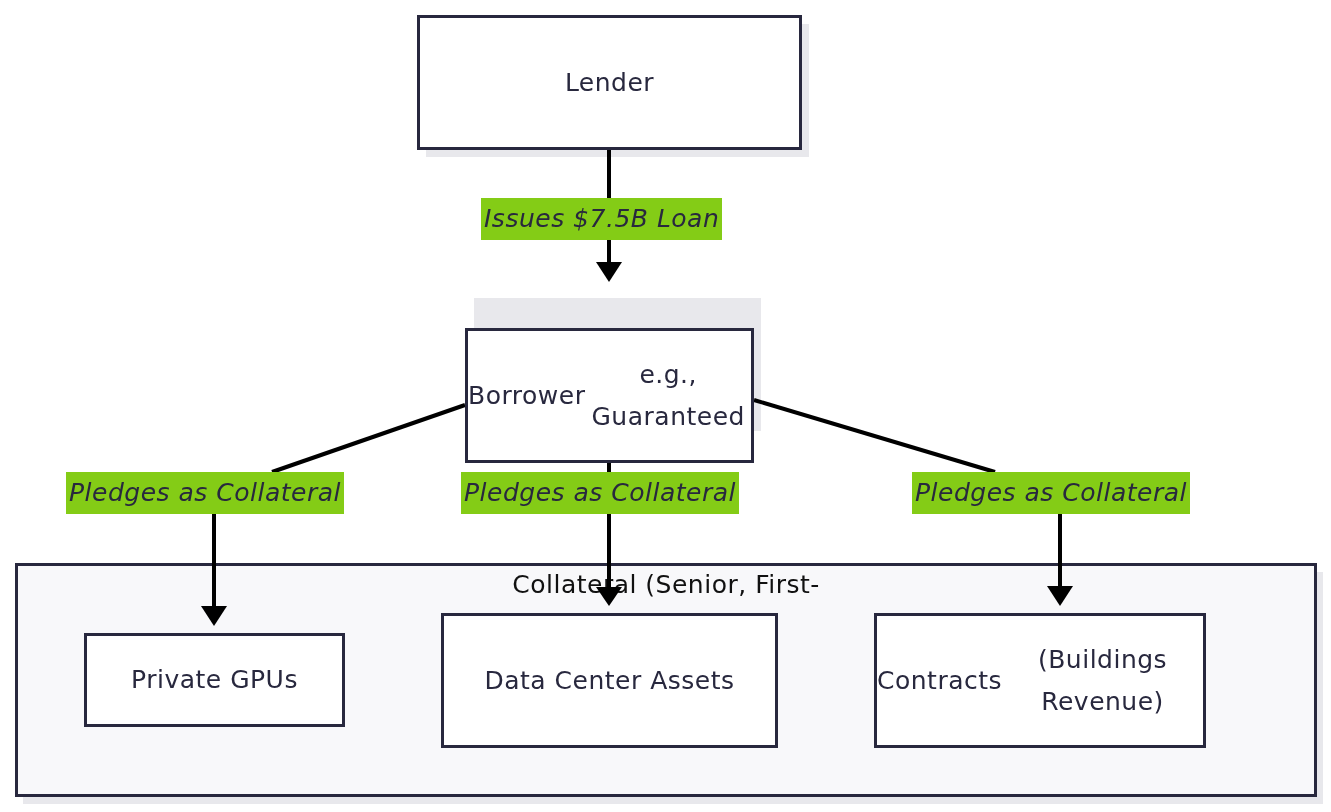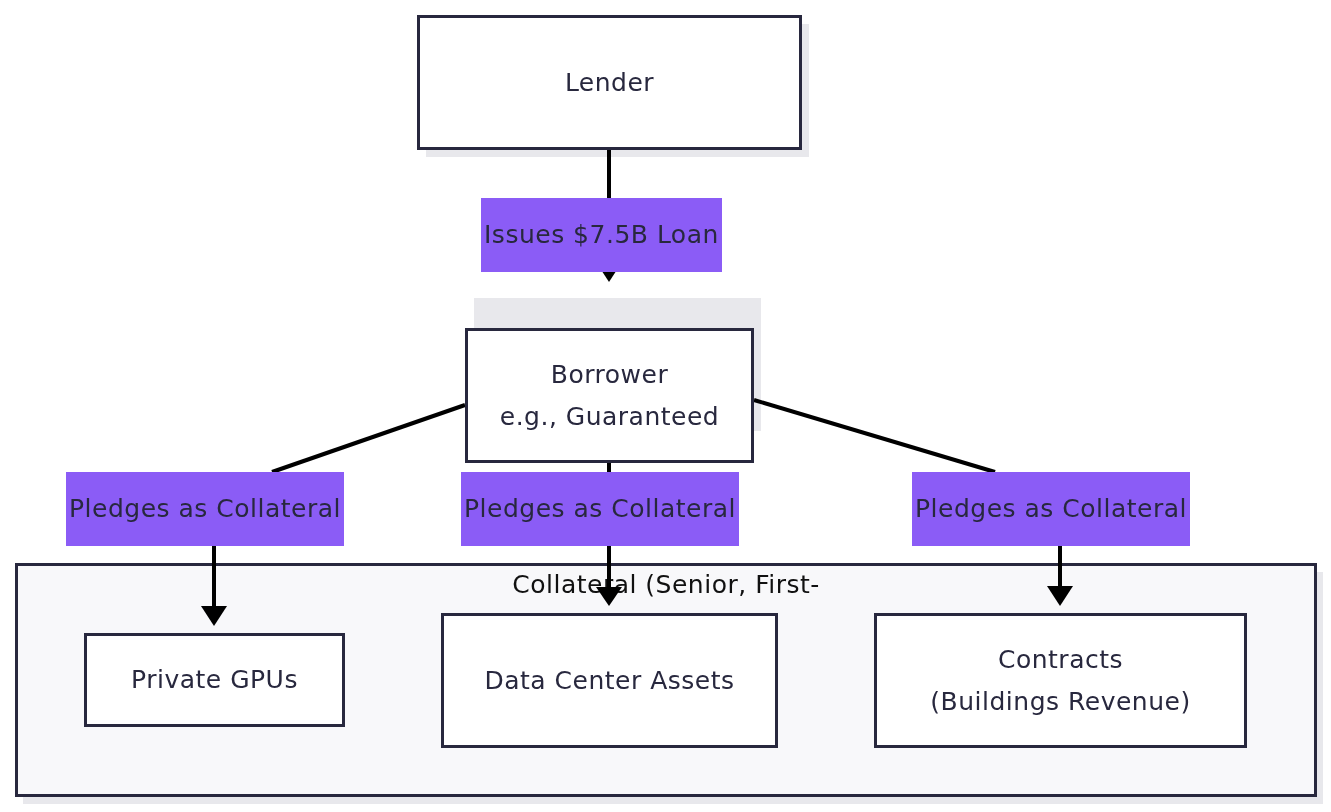--- a/index.html
+++ b/index.html
@@ -2,28 +2,28 @@
 <html><head>
 <meta charset="utf-8">
 <style>
   html, body { margin: 0; padding: 0; background: #ffffff; }
   body { width: 1331px; height: 812px; position: relative; overflow: hidden;
          font-family: "DejaVu Sans", sans-serif; }
   #edges { position: absolute; left: 0; top: 0; width: 1331px; height: 812px; z-index: 1; pointer-events: none; }
   .shadow { position: absolute; background: #e8e8ec; z-index: 0; }
   .node { position: absolute; box-sizing: border-box; background: #ffffff;
           border: 3px solid #28283e; color: #28283e; z-index: 2;
-          display: flex; flex-direction: column; align-items: center; justify-content: center;
+          display: flex; flex-direction: row; align-items: center; justify-content: center;
           font-size: 25px; line-height: 42px; text-align: center; letter-spacing: 0.5px; }
   .group { position: absolute; box-sizing: border-box; background: #f8f8fa;
            border: 3px solid #28283e; z-index: 0; }
   .group-title { position: absolute; left: 0; right: 0; top: 4px; text-align: center;
                  font-size: 25px; color: #111111; letter-spacing: 0.5px; z-index: 3; }
-  .edge-label { position: absolute; background: #8b5cf6; color: #28283e; font-size: 25px;
-                line-height: 42px; padding: 16px 3px; z-index: 4; white-space: nowrap; letter-spacing: 0.5px; }
+  .edge-label { position: absolute; background: #84cc16; color: #28283e; font-size: 25px;
+                line-height: 42px; padding: 0 3px; z-index: 4; white-space: nowrap; letter-spacing: 0.5px; font-style: italic; }
 </style>
 </head>
 <body>
 
 <div class="shadow" style="left:426px; top:24px; width:383px; height:133px;"></div>
 <div class="shadow" style="left:474px; top:298px; width:287px; height:133px;"></div>
 <div class="shadow" style="left:23px; top:572px; width:1300px; height:232px;"></div>
 <div class="shadow" style="left:93px; top:642px; width:259px; height:92px;"></div>
 <div class="shadow" style="left:450px; top:622px; width:336px; height:133px;"></div>
 <div class="shadow" style="left:883px; top:622px; width:371px; height:133px;"></div>
@@ -42,21 +42,21 @@
 </div>
 
 <div class="node" style="left:84px; top:633px; width:261px; height:94px;">
   <span>Private GPUs</span>
 </div>
 
 <div class="node" style="left:441px; top:613px; width:337px; height:135px;gap:12px;">
   <span>Data Center Assets</span>
 </div>
 
-<div class="node" style="left:874px; top:613px; width:373px; height:135px;">
+<div class="node" style="left:874px; top:613px; width:332px; height:135px;">
   <span>Contracts</span>
   <span>(Buildings Revenue)</span>
 </div>
 
 <svg id="edges" viewBox="0 0 1331 812">
   <g stroke="#000" stroke-width="4" fill="none">
     <line x1="609" y1="150" x2="609" y2="262"></line>
   </g>
   <polygon points="596,262 622,262 609,282" fill="#000"></polygon>
 

